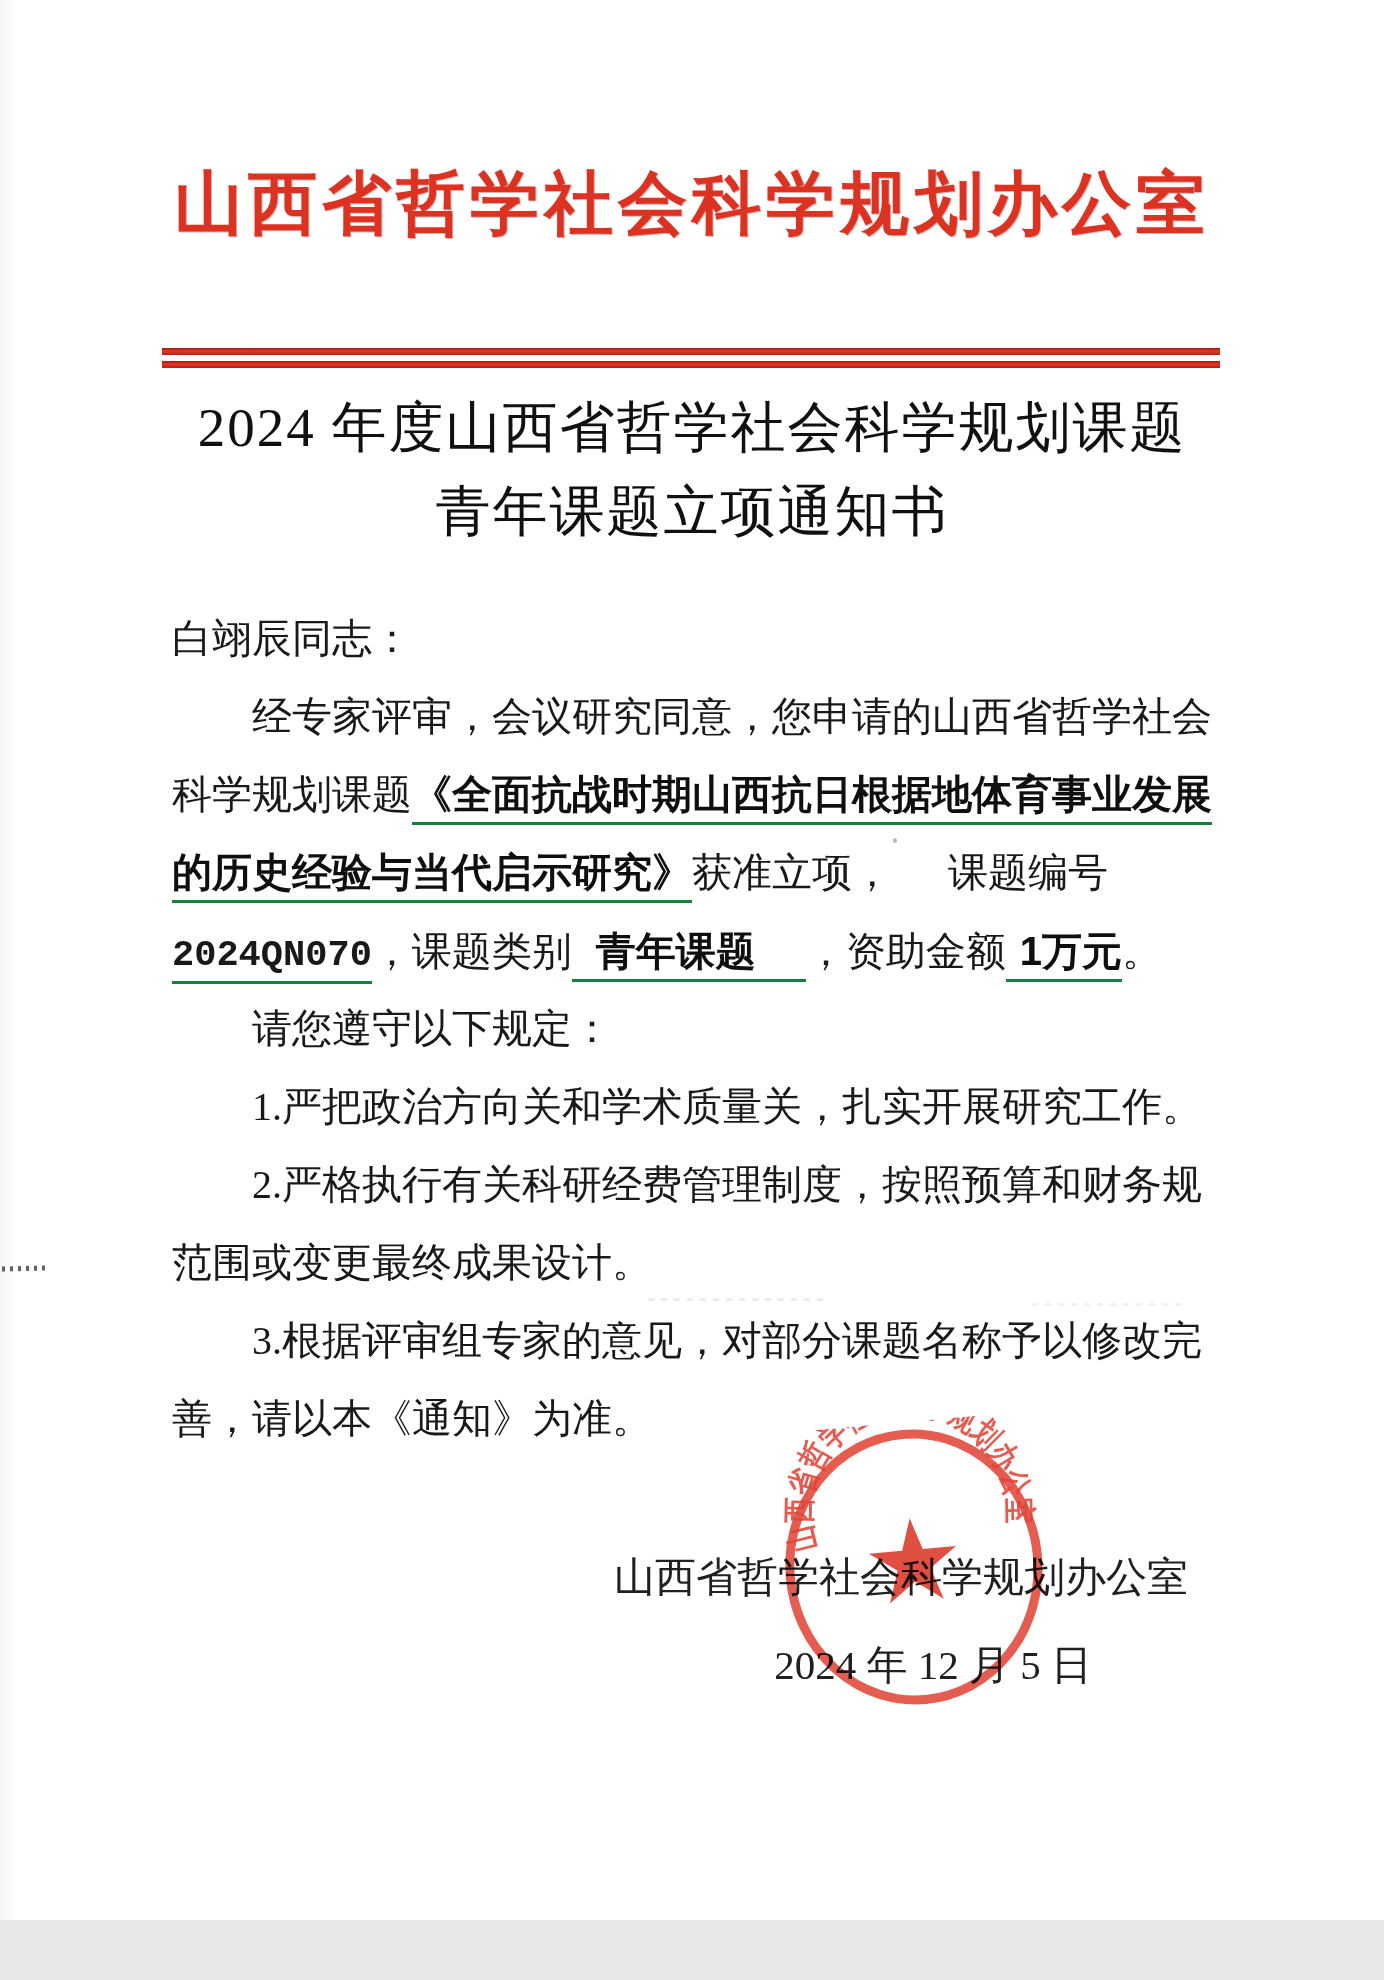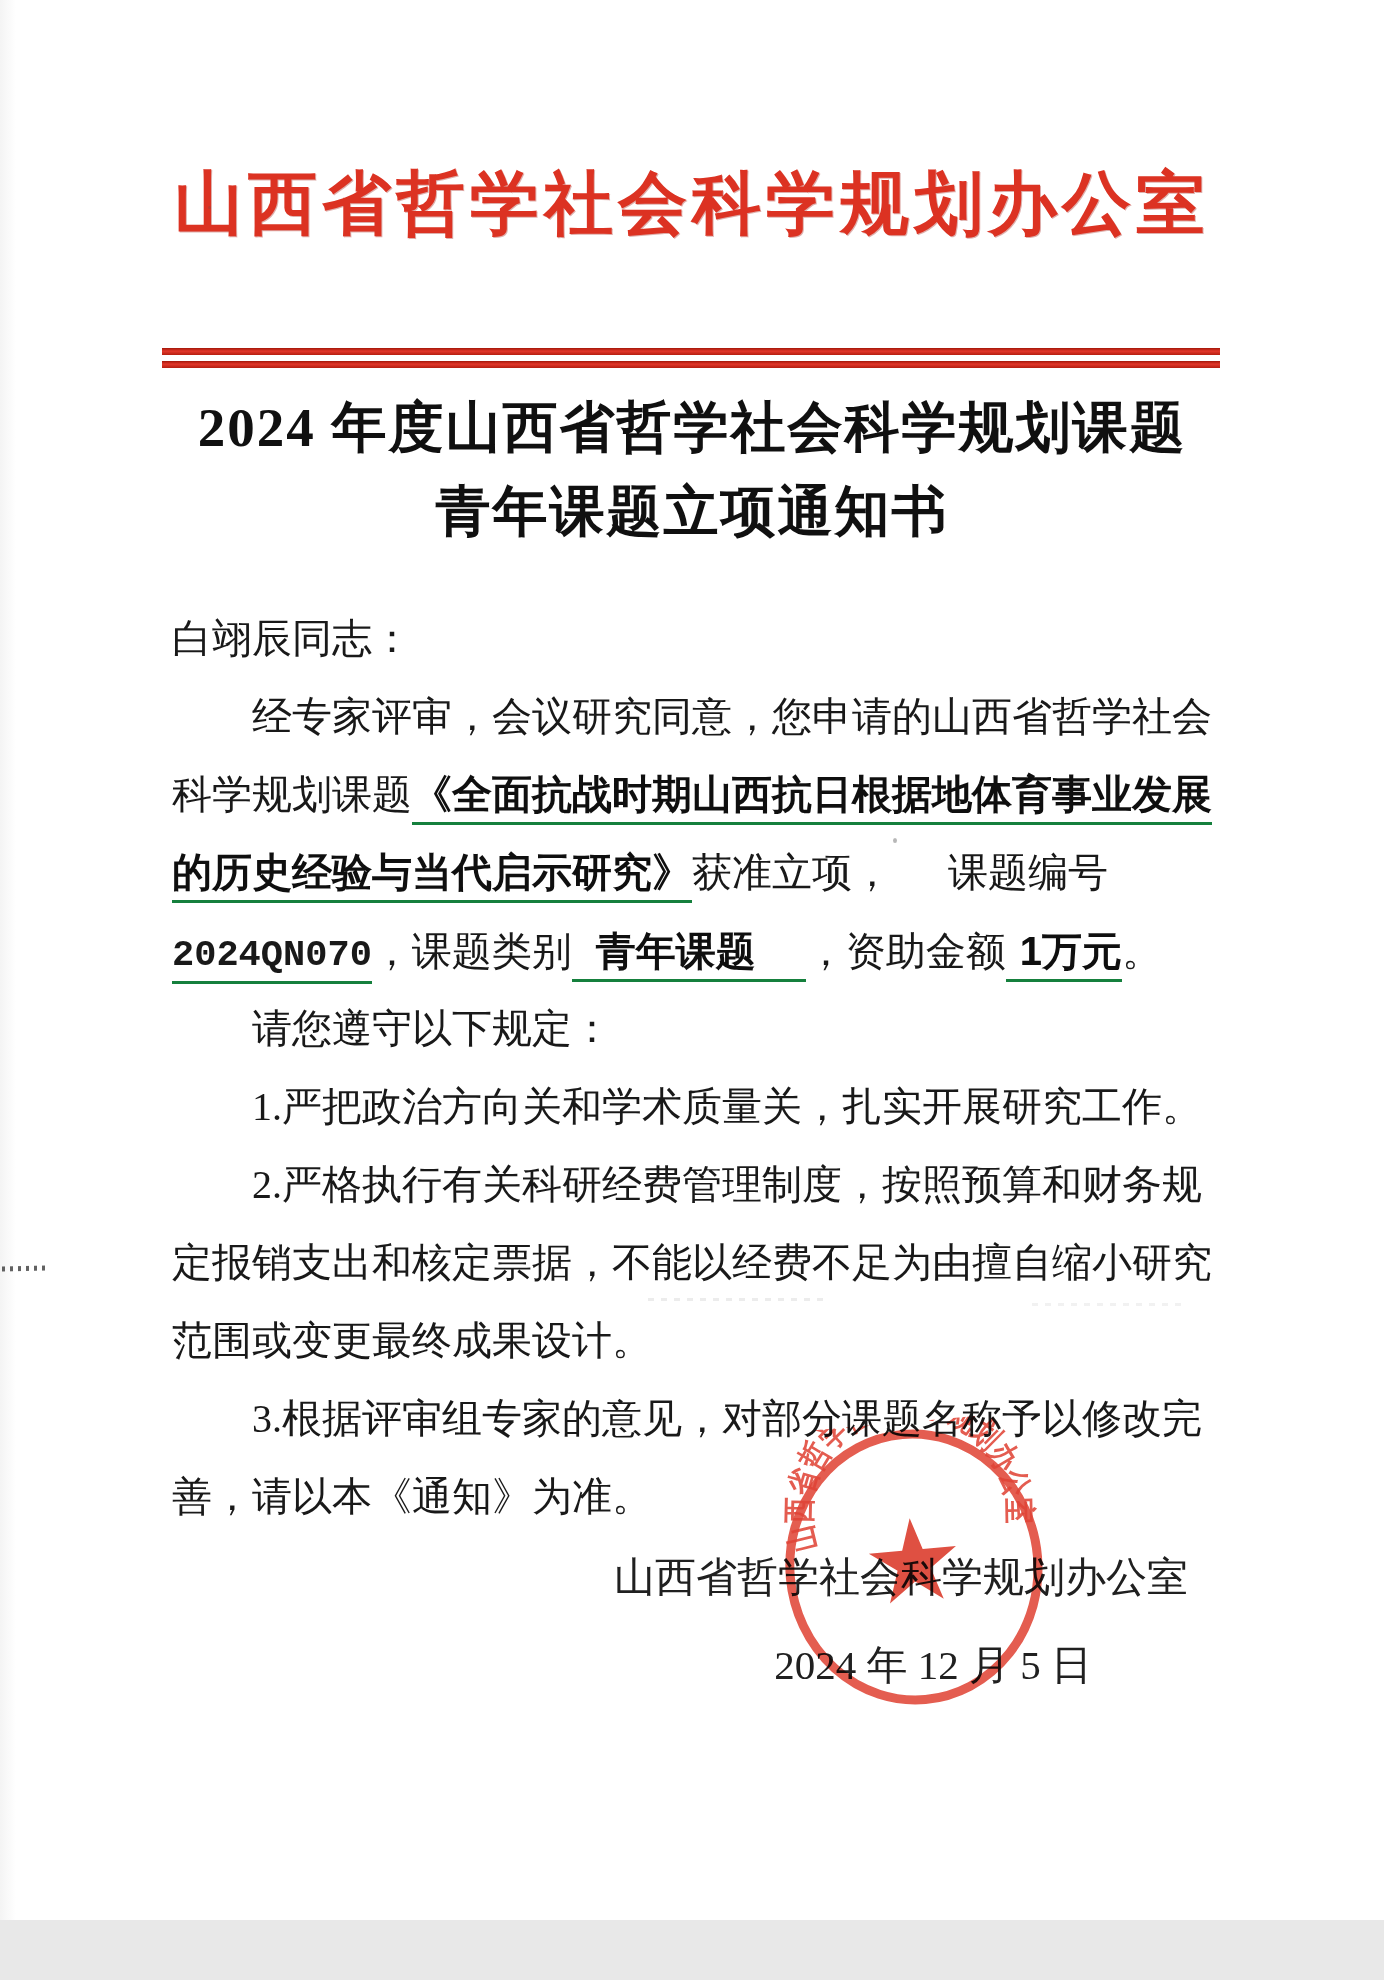--- a/index.html
+++ b/index.html
@@ -21,21 +21,21 @@
     text-shadow:1px 1px 0 rgba(160,30,20,.35);
     white-space:nowrap;
   }
   .rule{position:absolute;left:162px;top:348px;width:1058px;}
   .rule .bar{height:7px;background:linear-gradient(180deg,#a31609,#e2372a 45%,#b51e10);}
   .rule .gap{height:6px;}
   
   .doc-title{
     position:absolute;top:386px;left:0;width:100%;
     text-align:center;color:#101010;
-    font-weight:700;font-size:55px;line-height:84px;letter-spacing:2px;
+    font-weight:400;font-size:55px;line-height:84px;letter-spacing:2px;
     white-space:nowrap;
   }
   
   .body{
     position:absolute;top:600px;left:172px;width:1048px;
     font-size:40px;color:#191919;
   }
   .bline{height:78px;line-height:78px;white-space:nowrap;}
   .indent{padding-left:80px;}
   .u{border-bottom:3px solid #15803d;padding-bottom:5px;}
@@ -107,21 +107,20 @@
       <span class="u btitle">的历史经验与当代启示研究》</span><span>获准立项，</span><span class="sp" style="width:56px"></span><span>课题编号</span>
     </div>
 
     <div class="bline">
       <span class="u code">2024QN070</span><span>，课题类别</span><span class="u"><span class="sp" style="width:24px"></span><span class="hei">青年课题</span><span class="sp" style="width:50px"></span></span><span>，资助金额</span><span class="u"><span class="sp" style="width:14px"></span><span class="hei">1万元</span></span><span>。</span>
     </div>
 
     <div class="bline indent">请您遵守以下规定：</div>
     <div class="bline indent">1.严把政治方向关和学术质量关，扎实开展研究工作。</div>
     <div class="bline indent">2.严格执行有关科研经费管理制度，按照预算和财务规</div>
-    <div class="bline">定报销支出和核定票据，不能以经费不足为由擅自缩小研究</div>
     <div class="bline">范围或变更最终成果设计。</div>
     <div class="bline indent">3.根据评审组专家的意见，对部分课题名称予以修改完</div>
     <div class="bline">善，请以本《通知》为准。</div>
   </div>
 
   <div class="sig">山西省哲学社会科学规划办公室</div>
   <div class="date">2024 年 12 月 5 日</div>
 
   <svg class="seal" viewBox="0 0 270 292" xmlns="http://www.w3.org/2000/svg">
     <ellipse cx="135" cy="145" rx="124" ry="133" fill="none" stroke="#dd3526" stroke-width="9" opacity="0.88"></ellipse>

